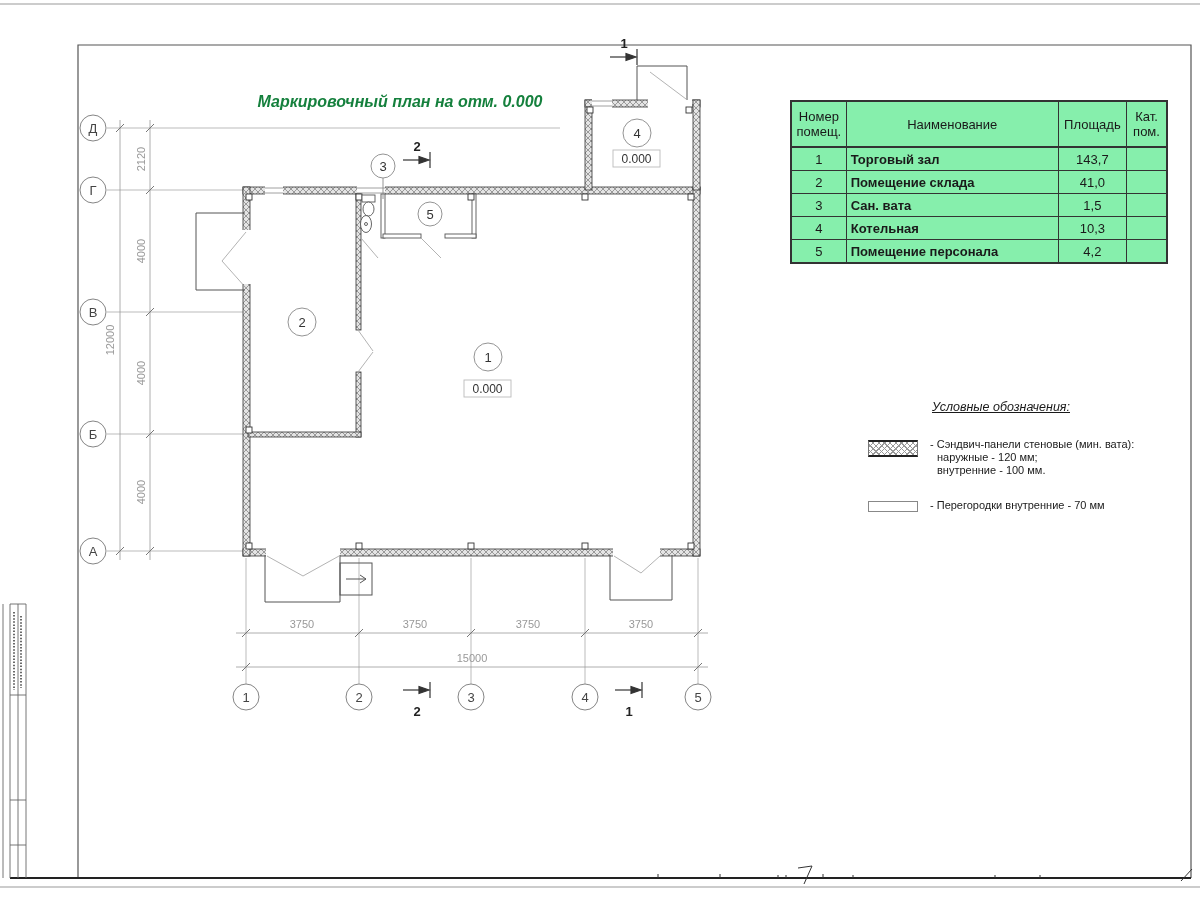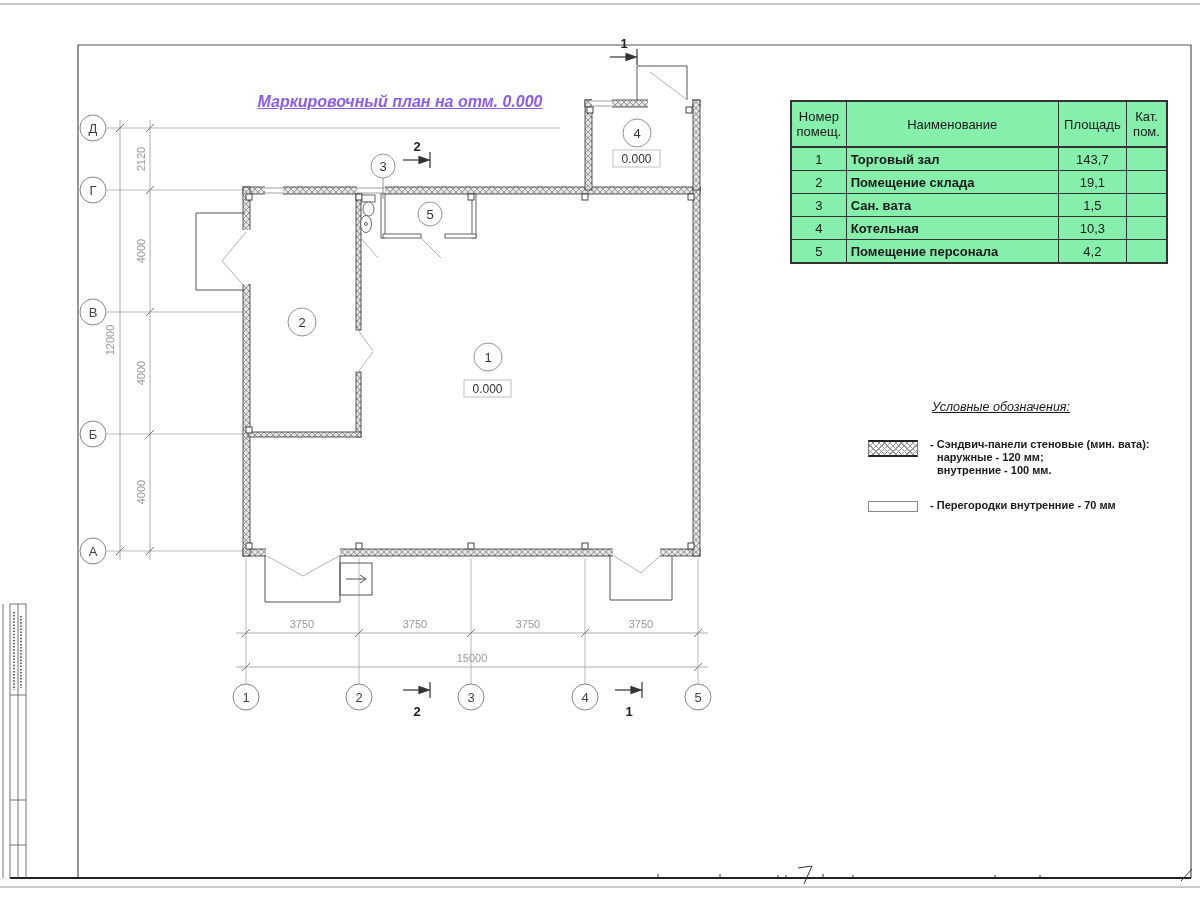--- a/index.html
+++ b/index.html
@@ -4,21 +4,21 @@
 <style>
   html,body{margin:0;padding:0;background:#fff;}
   body{width:1200px;height:900px;position:relative;overflow:hidden;
        font-family:"Liberation Sans", sans-serif;color:#222;}
   .abs{position:absolute;}
   svg text{font-family:"Liberation Sans", sans-serif;}
 
   
   .plan-title{left:240px;top:93px;width:320px;text-align:center;
     font-size:16px;font-weight:bold;font-style:italic;
-    text-decoration:underline;color:#8b5cf6;}
+    color:#15803d;}
 
   
   .table-wrap{left:790px;top:100px;width:380px;}
   .table-title{text-align:center;font-size:15px;font-weight:bold;
     font-style:italic;text-decoration:underline;margin-bottom:18px;color:#1a1a1a;}
   table.expl{border-collapse:collapse;width:378px;font-size:13px;color:#1a1a1a;}
   table.expl th,table.expl td{border:1px solid #333;padding:1px 4px;background:#86efac;}
   table.expl{border:2px solid #333;}
   table.expl th{font-weight:normal;height:42px;text-align:center;border-bottom:2px solid #333;}
   table.expl td{height:20px;}
@@ -33,21 +33,21 @@
     text-decoration:underline;margin-left:64px;margin-bottom:24px;}
   .legend-item{display:flex;align-items:flex-start;margin-bottom:22px;}
   .sym-sandwich{width:48px;height:13px;margin-top:2px;flex:none;
     border-top:2.5px solid #222;border-bottom:2.5px solid #222;
     border-left:1px solid #777;border-right:1px solid #777;
     background:
       repeating-linear-gradient(45deg,transparent 0 3px,#999 3px 4px),
       repeating-linear-gradient(-45deg,transparent 0 3px,#999 3px 4px);}
   .sym-part{width:48px;height:9px;margin-top:2px;flex:none;
     border:1px solid #888;background:#fff;}
-  .legend-text{margin-left:12px;line-height:13px;font-weight:bold;}
+  .legend-text{margin-left:12px;line-height:13px;}
   .indent{margin-left:7px;}
 </style>
 </head>
 <body>
 
 <svg class="abs" style="left:0;top:0" width="1200" height="900" viewBox="0 0 1200 900">
   <defs>
     <pattern id="hatch" width="6" height="6" patternUnits="userSpaceOnUse">
       <rect width="6" height="6" fill="#e4e4e4"></rect>
       <path d="M0,6 L6,0 M0,0 L6,6" stroke="#888" stroke-width="0.8"></path>
@@ -332,21 +332,21 @@
     <tbody>
       <tr>
         <td class="c-num">1</td>
         <td class="c-name">Торговый зал</td>
         <td class="c-area">143,7</td>
         <td class="c-cat"></td>
       </tr>
       <tr>
         <td class="c-num">2</td>
         <td class="c-name">Помещение склада</td>
-        <td class="c-area">19,1</td>
+        <td class="c-area">41,0</td>
         <td class="c-cat"></td>
       </tr>
       <tr>
         <td class="c-num">3</td>
         <td class="c-name">Сан. вата</td>
         <td class="c-area">1,5</td>
         <td class="c-cat"></td>
       </tr>
       <tr>
         <td class="c-num">4</td>

